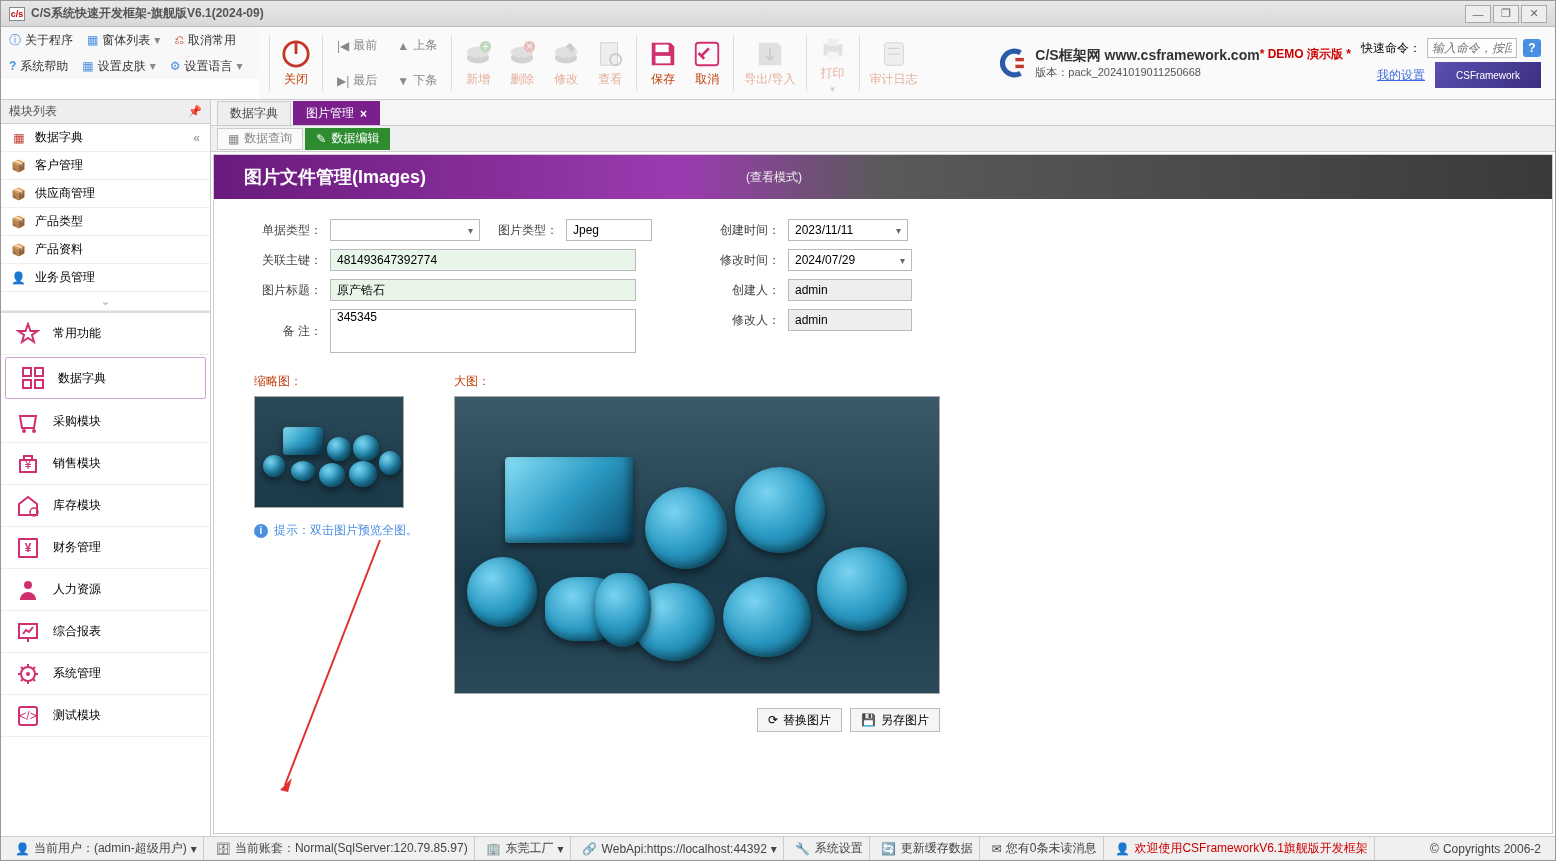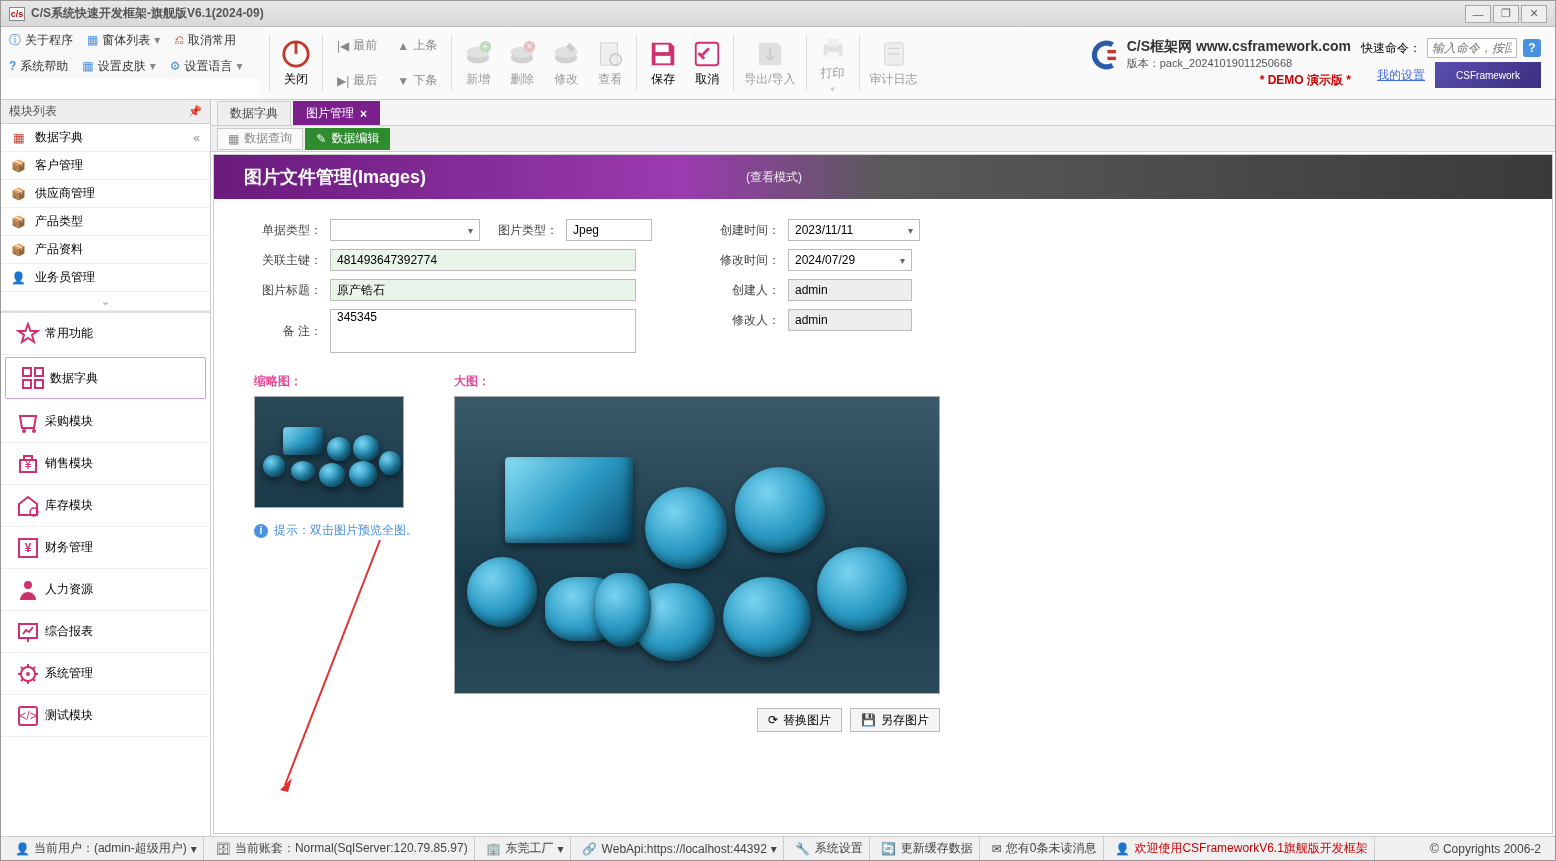--- a/index.html
+++ b/index.html
@@ -11,24 +11,24 @@
 .winbtns{display:flex;gap:2px}
 .winbtn{width:26px;height:18px;border:1px solid #aaa;background:#eee;display:flex;align-items:center;justify-content:center;font-size:11px;color:#666;cursor:pointer}
 .menubar{height:26px;display:flex;align-items:center;padding:0 8px;gap:14px;border-bottom:1px solid #ccc;background:#f8f8f8}
 .menuitem{display:flex;align-items:center;gap:4px;color:#333;cursor:pointer}
 .toolbar{height:72px;display:flex;align-items:center;border-bottom:1px solid #ccc;background:#fafafa;padding:0 6px}
 .tb-group-2{display:flex;flex-direction:column;padding:0 6px;gap:2px}
 .tb-divider{width:1px;height:56px;background:#ddd;margin:0 4px}
 .tb-big{display:flex;flex-direction:column;align-items:center;gap:2px;cursor:pointer;padding:4px 6px}
 .tb-big.disabled{opacity:.4;cursor:default}
 .tb-big .ico{width:32px;height:30px;display:flex;align-items:center;justify-content:center}
-.tb-big span{font-size:12px;color:#000000}
+.tb-big span{font-size:12px;color:#c2410c}
 .tb-small{display:flex;align-items:center;gap:4px;font-size:12px;color:#888;cursor:pointer;padding:2px 4px}
 .tb-right{margin-left:auto;display:flex;align-items:center;gap:10px;padding-right:8px}
-.brand{display:flex;flex-direction:column;align-items:flex-end}
+.brand{display:flex;flex-direction:row;align-items:flex-start}
 .brand-row{display:flex;align-items:center;gap:6px}
 .brand-logo{width:34px;height:34px}
 .brand-title{font-weight:bold;color:#333;font-size:14px}
 .brand-ver{font-size:11px;color:#555}
 .brand-demo{font-size:12px;color:#c00;font-weight:bold}
 .quick{display:flex;flex-direction:column;gap:4px}
 .quick-row{display:flex;align-items:center;gap:6px}
 .quick-input{width:90px;height:20px;border:1px solid #bbb;padding:0 4px;color:#999;font-style:italic}
 .qmark{width:18px;height:18px;background:#4a90e2;color:#fff;border-radius:3px;display:flex;align-items:center;justify-content:center;font-weight:bold}
 .quick-link{color:#4169e1;text-decoration:underline;cursor:pointer}
@@ -36,21 +36,21 @@
 .body{flex:1;display:flex;overflow:hidden}
 .sidebar{width:210px;border-right:1px solid #ccc;display:flex;flex-direction:column;background:#fff}
 .sb-header{height:24px;background:#eee;border-bottom:1px solid #ccc;display:flex;align-items:center;padding:0 8px;color:#555;justify-content:space-between}
 .sb-pin{color:#888;font-size:11px}
 .sb-item{height:28px;display:flex;align-items:center;gap:8px;padding:0 10px;border-bottom:1px solid #eee;cursor:pointer}
 .sb-item .sbi{width:16px;height:16px;display:flex;align-items:center;justify-content:center}
 .sb-item.first{justify-content:space-between}
 .sb-chev{color:#888}
 .sb-scroll{display:flex;justify-content:center;padding:2px;border-bottom:1px solid #eee;color:#aaa;cursor:pointer}
 .sb-sep{height:2px;background:#ddd}
-.sb-big{height:42px;display:flex;align-items:center;gap:4px;padding:0 14px;border-bottom:1px solid #eee;cursor:pointer;font-size:13px}
+.sb-big{height:42px;display:flex;align-items:center;gap:12px;padding:0 14px;border-bottom:1px solid #eee;cursor:pointer;font-size:13px}
 .sb-big .sbb{width:26px;height:26px;display:flex;align-items:center;justify-content:center}
 .sb-big.active{background:#fff;border:1px solid #d0a0d0;margin:2px 4px;border-radius:2px}
 .main{flex:1;display:flex;flex-direction:column;background:#fff}
 .tabs{height:26px;display:flex;align-items:flex-end;padding:2px 6px 0;border-bottom:1px solid #ccc;background:#f5f5f5}
 .tab{height:24px;padding:0 12px;display:flex;align-items:center;gap:6px;border:1px solid #ccc;border-bottom:none;background:#eee;margin-right:2px;cursor:pointer;color:#444}
 .tab.active{background:#7a1f8c;color:#fff;border-color:#7a1f8c}
 .tab-close{color:#fff;font-weight:bold}
 .subtabs{height:26px;display:flex;align-items:center;background:#f0f0f0;padding:0 6px;border-bottom:1px solid #ccc}
 .subtab{height:22px;padding:0 10px;display:flex;align-items:center;gap:5px;border:1px solid #ccc;background:#fafafa;margin-right:2px;cursor:pointer;color:#888}
 .subtab.active{background:#2e8b2e;color:#fff;border-color:#2e8b2e}
@@ -63,21 +63,21 @@
 .form-row{display:flex;align-items:center;gap:8px}
 .form-label{width:68px;text-align:right;color:#444}
 .form-input{height:22px;border:1px solid #bbb;padding:0 6px;background:#fff}
 .form-input.ro{background:#eee}
 .form-input.green{background:#e8f5e8}
 .form-textarea{width:306px;height:44px;border:1px solid #bbb;padding:0 6px;resize:none}
 .form-select{height:22px;border:1px solid #bbb;padding:0 6px;background:#fff;display:flex;align-items:center;justify-content:space-between;cursor:pointer}
 .dd-arrow{color:#666;font-size:10px}
 .img-section{padding:0 40px;display:flex;gap:30px;align-items:flex-start}
 .img-col{display:flex;flex-direction:column;gap:6px}
-.img-label{color:#ec4899;font-weight:bold}
+.img-label{color:#c2410c;font-weight:normal}
 .thumb{width:150px;height:112px;border:1px solid #aaa;background:linear-gradient(180deg,#2a4a5a 0%,#1a3a4a 100%);position:relative;overflow:hidden}
 .bigimg{width:486px;height:298px;border:1px solid #aaa;background:linear-gradient(180deg,#3a5a6a 0%,#1a3a4a 60%,#2a4a5a 100%);position:relative;overflow:hidden}
 .gem{position:absolute;background:radial-gradient(circle at 35% 30%,#7ad4f0,#2a9ac4,#0a5a7a);border-radius:50%;box-shadow:inset -4px -4px 10px rgba(0,0,0,.4),0 4px 8px rgba(0,0,0,.5)}
 .gem.rect{border-radius:4px;background:linear-gradient(135deg,#8ae0f5,#2a9ac4,#0a4a6a)}
 .hint{display:flex;align-items:center;gap:6px;color:#4a90e2;margin-top:8px}
 .hint-icon{width:14px;height:14px;background:#4a90e2;color:#fff;border-radius:50%;display:flex;align-items:center;justify-content:center;font-size:10px;font-weight:bold}
 .img-btns{display:flex;gap:8px;justify-content:flex-end;margin-top:8px;padding-right:0}
 .img-btn{height:24px;padding:0 10px;border:1px solid #bbb;background:#f5f5f5;display:flex;align-items:center;gap:5px;cursor:pointer}
 .statusbar{height:24px;border-top:1px solid #ccc;background:#f0f0f0;display:flex;align-items:center;padding:0 8px;gap:6px;font-size:11px;color:#444}
 .sb-seg{display:flex;align-items:center;gap:4px;padding:0 6px;border-right:1px solid #ccc;height:100%}
@@ -473,21 +473,21 @@
                 <input class="form-input green" style="width: 306px;" value="原产锆石">
               </div>
             <div class="form-row" style="align-items:center">
                 <span class="form-label">备 注：</span>
                 <textarea class="form-textarea" style="">345345</textarea>
               </div>
           </div>
           <div class="form-col">
             <div class="form-row">
                 <span class="form-label">创建时间：</span>
-                <div class="form-select" style="width:132px">
+                <div class="form-select" style="width:120px">
                   <span>2023/11/11</span>
                   <span class="dd-arrow">▾</span>
                 </div>
               </div>
             <div class="form-row">
                 <span class="form-label">修改时间：</span>
                 <div class="form-select" style="width:124px">
                   <span>2024/07/29</span>
                   <span class="dd-arrow">▾</span>
                 </div>

